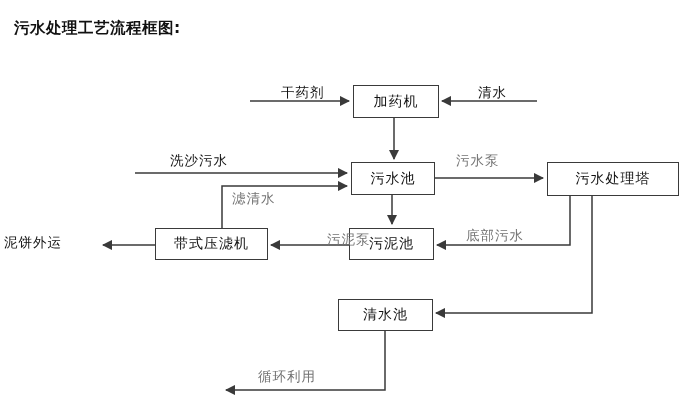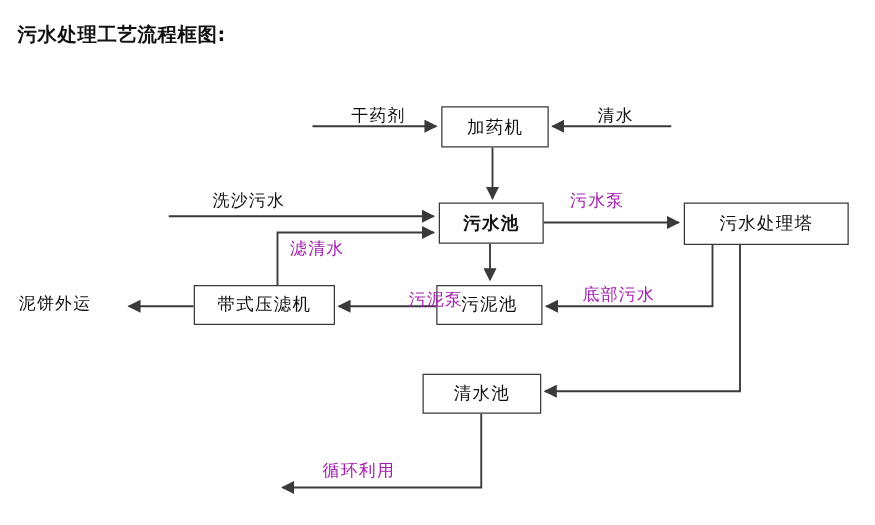--- a/index.html
+++ b/index.html
@@ -43,21 +43,21 @@
     font-size: 14px;
     display: flex;
     align-items: center;
     justify-content: center;
     white-space: nowrap;
     letter-spacing: 1px;
   }
   .edge-label {
     position: absolute;
     font-size: 13.5px;
-    color: #a21caf;
+    color: #737373;
     white-space: nowrap;
     letter-spacing: 1px;
   }
   .term-label {
     position: absolute;
     font-size: 13.5px;
     color: #111111;
     white-space: nowrap;
     letter-spacing: 1px;
   }
@@ -100,21 +100,21 @@
       <path d="M 155 245 L 103 245" marker-end="url(#arrow)"></path>
 
       <path d="M 385 330 L 385 390 L 226 390" marker-end="url(#arrow)"></path>
     </g>
   </svg>
 
   <div class="node" style="left:353px; top:85px; width:86px; height:33px;">
     <span>加药机</span>
   </div>
 
-  <div class="node" style="left:351px; top:162px; width:84px; height:33px;font-weight:bold;">
+  <div class="node" style="left:351px; top:162px; width:84px; height:33px;">
     <span>污水池</span>
   </div>
 
   <div class="node" style="left:547px; top:162px; width:132px; height:34px;">
     <span>污水处理塔</span>
   </div>
 
   <div class="node" style="left:155px; top:228px; width:113px; height:32px;">
     <span>带式压滤机</span>
   </div>
@@ -126,21 +126,21 @@
   <div class="node" style="left:338px; top:299px; width:95px; height:32px;align-items:center;">
     <span>清水池</span>
   </div>
 
   <div class="term-label" style="left:256px; top:84px;margin-left:25px;">干药剂</div>
 
   <div class="term-label" style="left:478px; top:84px;">清水</div>
 
   <div class="term-label" style="left:170px; top:152px;">洗沙污水</div>
 
-  <div class="term-label" style="left:15px; top:234px;">泥饼外运</div>
+  <div class="term-label" style="left:4px; top:234px;">泥饼外运</div>
 
   <div class="edge-label" style="left:232px; top:190px;">滤清水</div>
 
   <div class="edge-label" style="left:456px; top:152px;">污水泵</div>
 
   <div class="edge-label" style="left:285px; top:231px;margin-left:42px;">污泥泵</div>
 
   <div class="edge-label" style="left:466px; top:227px;">底部污水</div>
 
   <div class="edge-label" style="left:258px; top:368px;">循环利用</div>

